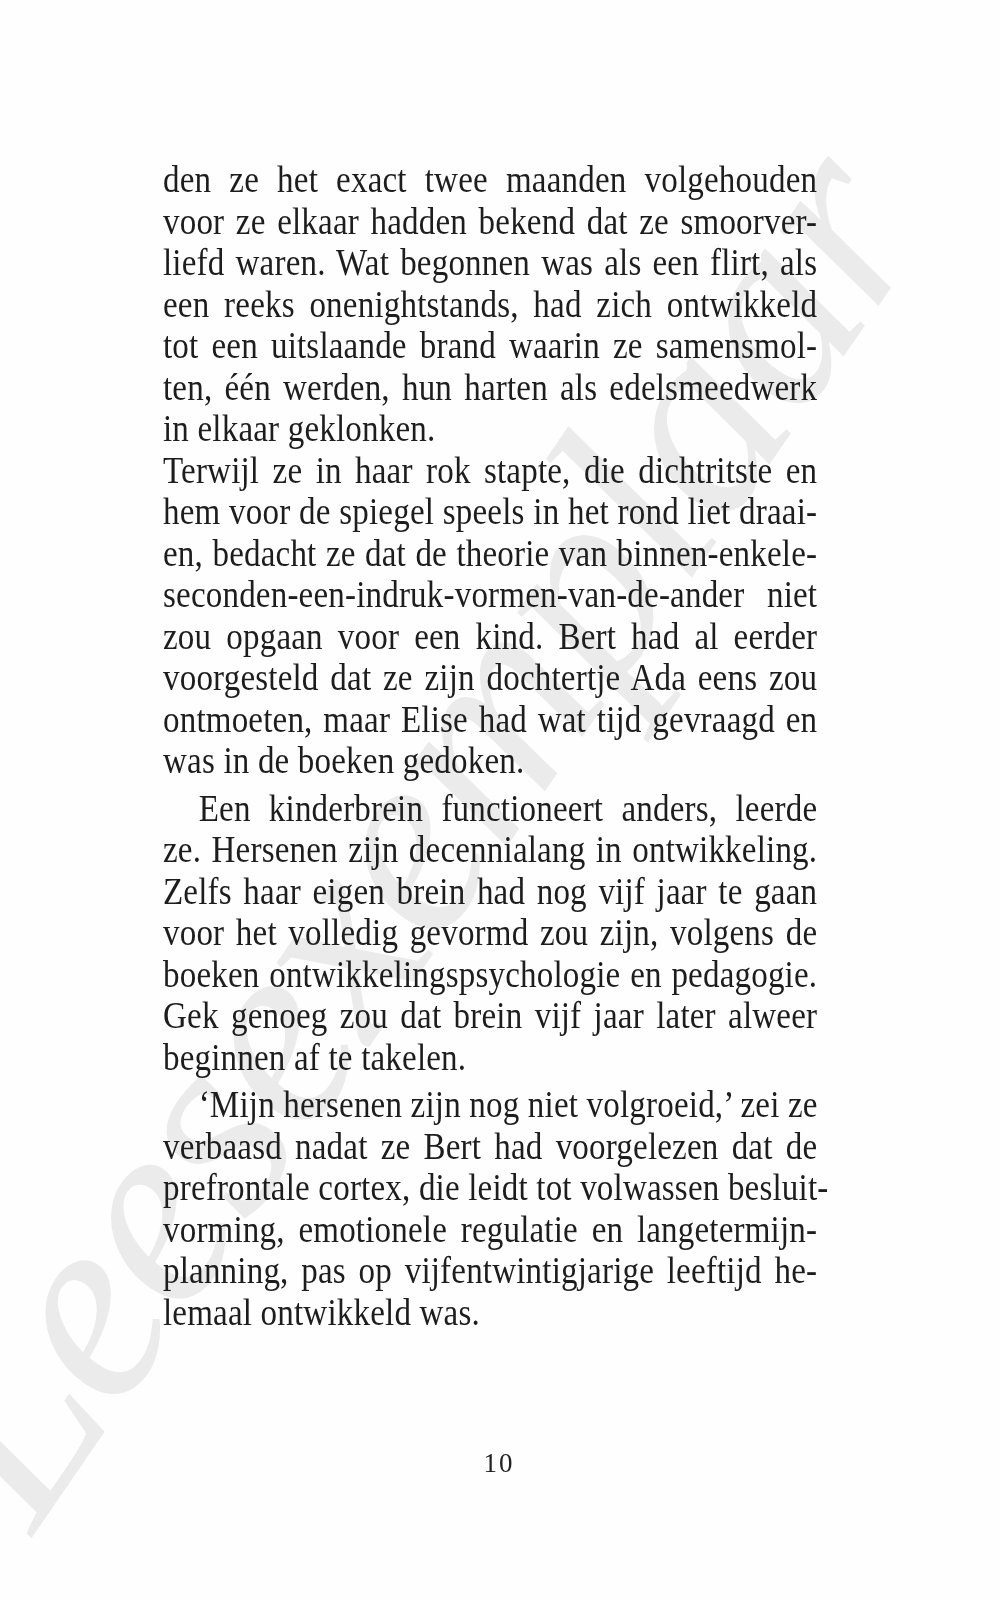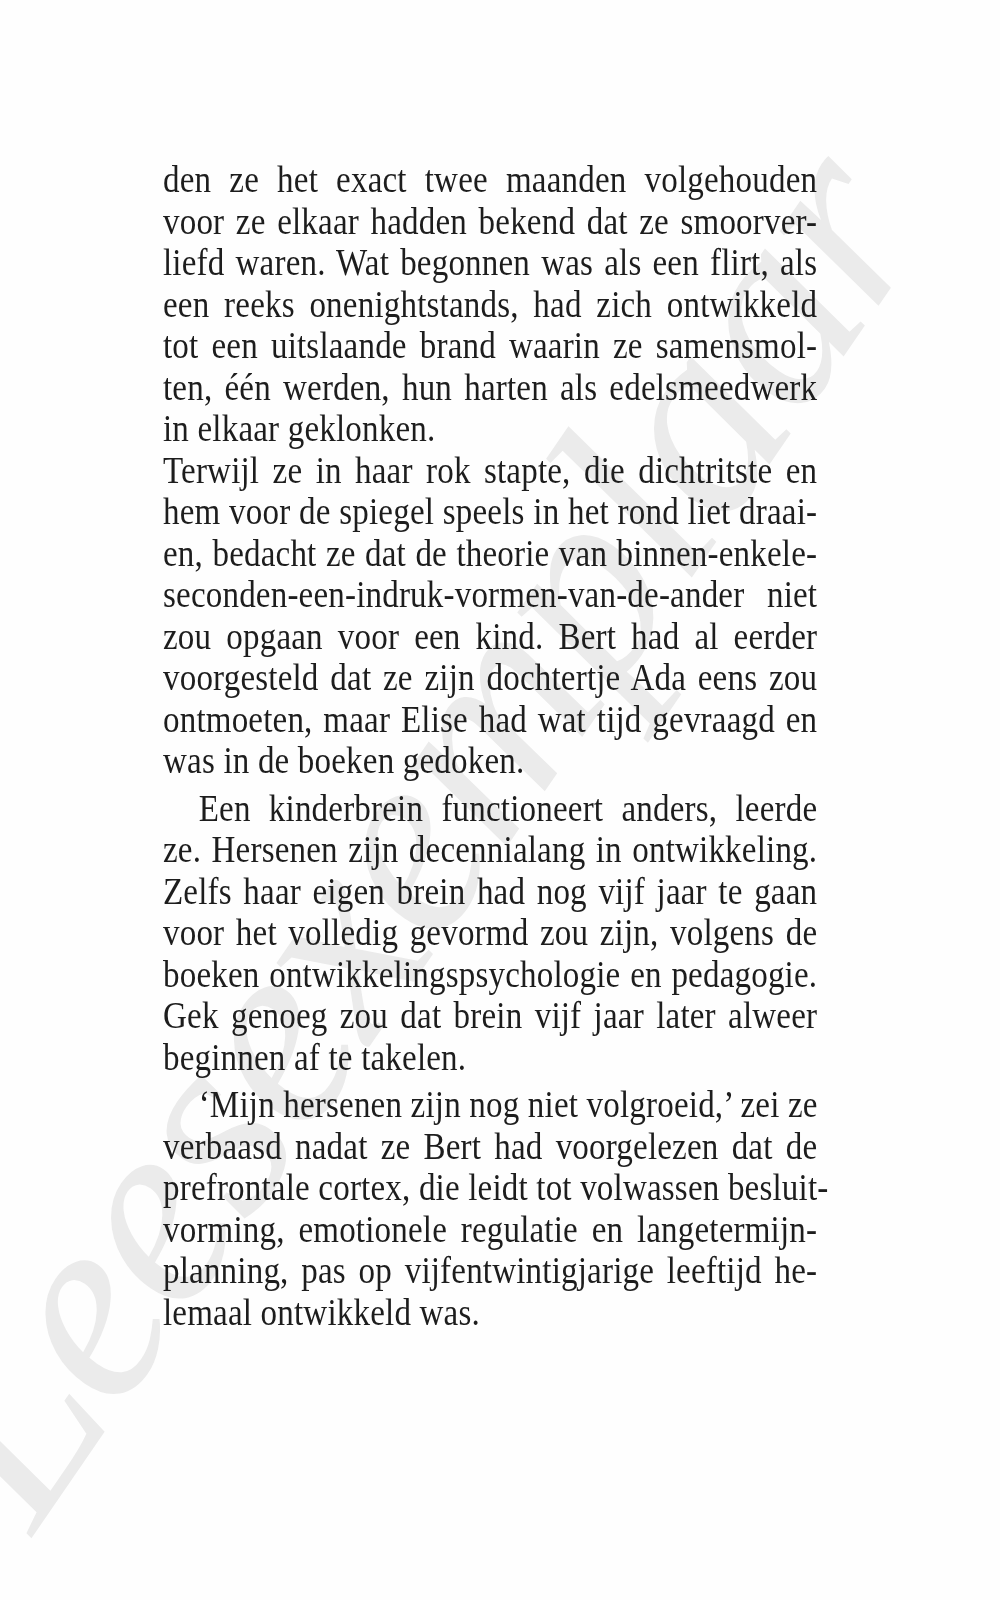--- a/index.html
+++ b/index.html
@@ -117,13 +117,14 @@
       </div>
       <div class="para gap-small">
         <div class="line indent">‘Mijn hersenen zijn nog niet volgroeid,’ zei ze</div>
         <div class="line">verbaasd nadat ze Bert had voorgelezen dat de</div>
         <div class="line">prefrontale cortex, die leidt tot volwassen besluit-</div>
         <div class="line">vorming, emotionele regulatie en langetermijn-</div>
         <div class="line">planning, pas op vijfentwintigjarige leeftijd he-</div>
         <div class="line last">lemaal ontwikkeld was.</div>
       </div>
     </main>
+  <div class="page-number">10</div>
 </div>
 
 </body></html>

